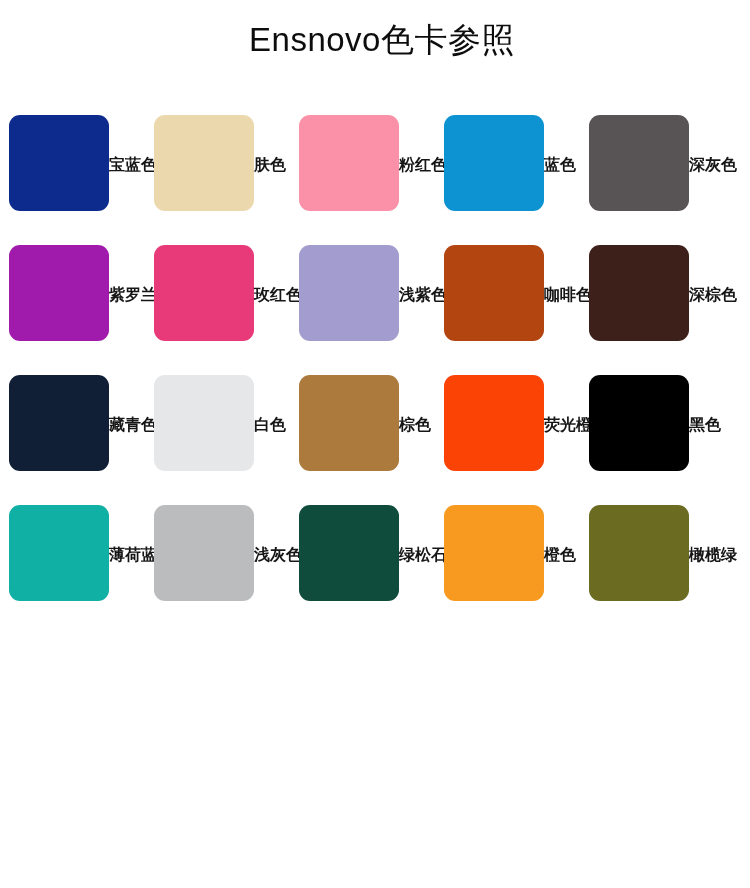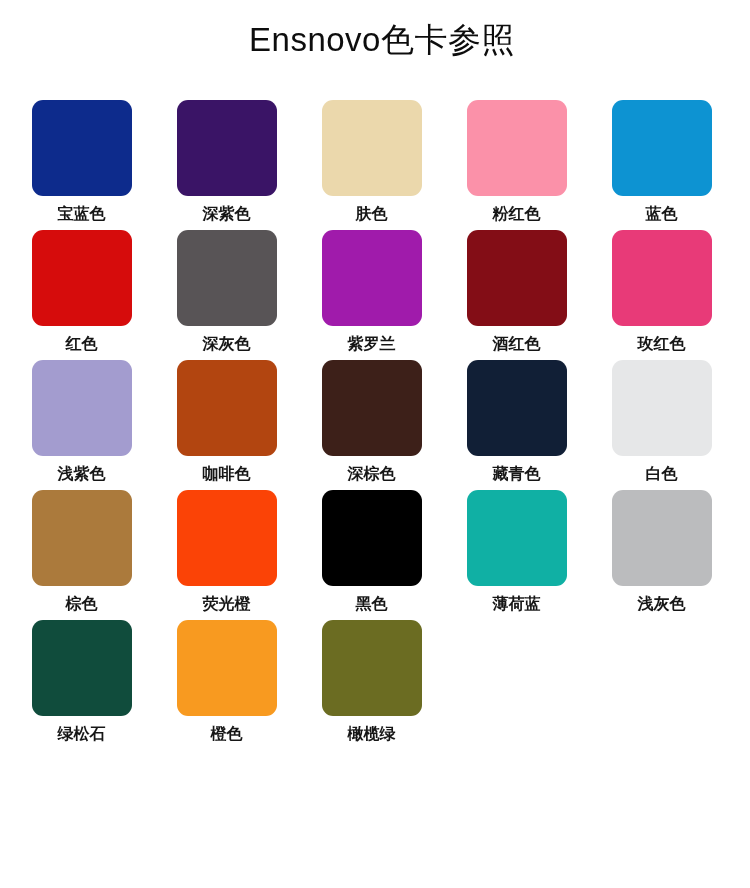--- a/index.html
+++ b/index.html
@@ -45,21 +45,21 @@
     grid-template-columns: repeat(5, 145px);
     justify-content: start;
     padding-left: 9px;
     box-sizing: border-box;
     row-gap: 0px;
   }
   .swatch-cell {
     width: 145px;
     height: 130px;
     display: flex;
-    flex-direction: column;
+    flex-direction: row;
     align-items: center;
     box-sizing: border-box;
   }
   .swatch-chip {
     width: 100px;
     height: 96px;
     border-radius: 11px;
     margin-top: 4px;
     flex: none;
   }
@@ -80,50 +80,38 @@
 <div class="page">
 
   <div class="page-title">Ensnovo色卡参照</div>
 
   <div class="swatch-grid">
       <div class="swatch-cell">
         <div class="swatch-chip" style="background-color: rgb(13, 43, 140);"></div>
         <div class="swatch-label">宝蓝色</div>
       </div>
       <div class="swatch-cell">
-        <div class="swatch-chip" style="background-color: rgb(58, 20, 102);"></div>
-        <div class="swatch-label">深紫色</div>
-      </div>
-      <div class="swatch-cell">
         <div class="swatch-chip" style="background-color: rgb(235, 216, 172);"></div>
         <div class="swatch-label">肤色</div>
       </div>
       <div class="swatch-cell">
         <div class="swatch-chip" style="background-color: rgb(251, 145, 169);"></div>
         <div class="swatch-label">粉红色</div>
       </div>
       <div class="swatch-cell">
         <div class="swatch-chip" style="background-color: rgb(13, 147, 210);"></div>
         <div class="swatch-label">蓝色</div>
       </div>
       <div class="swatch-cell">
-        <div class="swatch-chip" style="background-color: rgb(214, 12, 12);"></div>
-        <div class="swatch-label">红色</div>
-      </div>
-      <div class="swatch-cell">
         <div class="swatch-chip" style="background-color: rgb(88, 84, 86);"></div>
         <div class="swatch-label">深灰色</div>
       </div>
       <div class="swatch-cell">
         <div class="swatch-chip" style="background-color: rgb(160, 27, 171);"></div>
         <div class="swatch-label">紫罗兰</div>
-      </div>
-      <div class="swatch-cell">
-        <div class="swatch-chip" style="background-color: rgb(131, 13, 22);"></div>
-        <div class="swatch-label">酒红色</div>
       </div>
       <div class="swatch-cell">
         <div class="swatch-chip" style="background-color: rgb(232, 58, 120);"></div>
         <div class="swatch-label">玫红色</div>
       </div>
       <div class="swatch-cell">
         <div class="swatch-chip" style="background-color: rgb(163, 156, 207);"></div>
         <div class="swatch-label">浅紫色</div>
       </div>
       <div class="swatch-cell">

